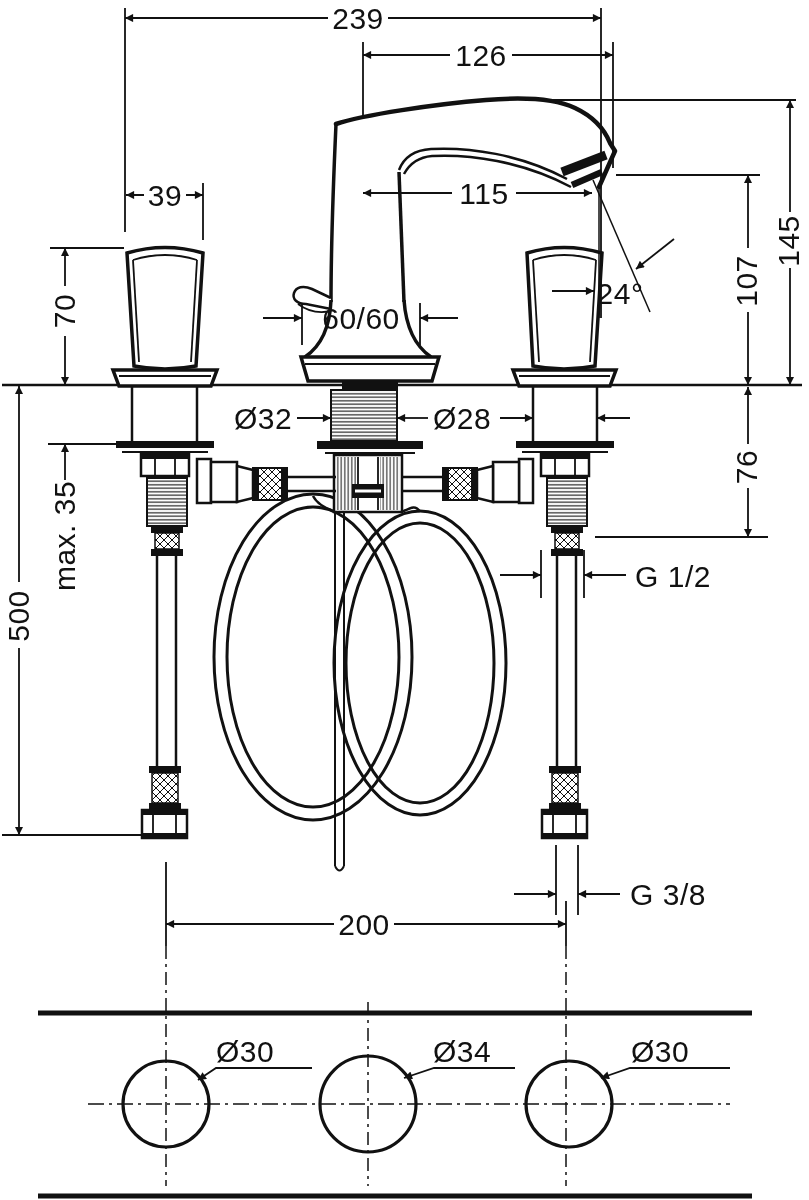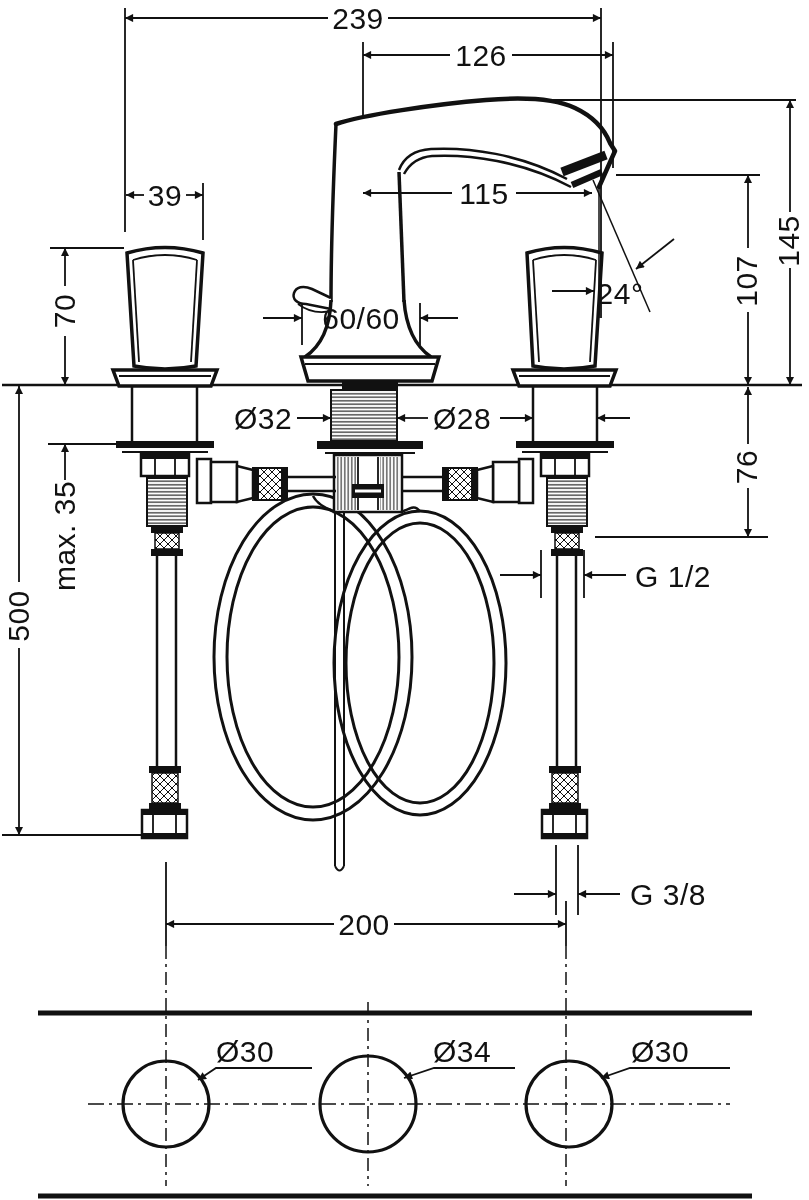--- a/index.html
+++ b/index.html
@@ -1,16 +1,16 @@
 <!DOCTYPE html>
 <html><head>
 <meta charset="utf-8">
 <style>
   html,body{margin:0;padding:0;background:#fff;}
-  .stage{width:809px;height:1200px;background:#fff;position:relative;overflow:hidden;}
+  .stage{width:809px;height:1200px;background:#fff;position:relative;overflow:hidden;border-radius:19px;}
   svg{display:block;}
   text.dim{
     font-family:"Liberation Sans", sans-serif;
     font-size:30px;
     fill:#111;
     letter-spacing:0.5px;
   }
   .thin{stroke:#111;stroke-width:1.8;fill:none;}
   .med{stroke:#111;stroke-width:2.5;fill:none;}
   .thick{stroke:#111;stroke-width:3.5;fill:none;}

